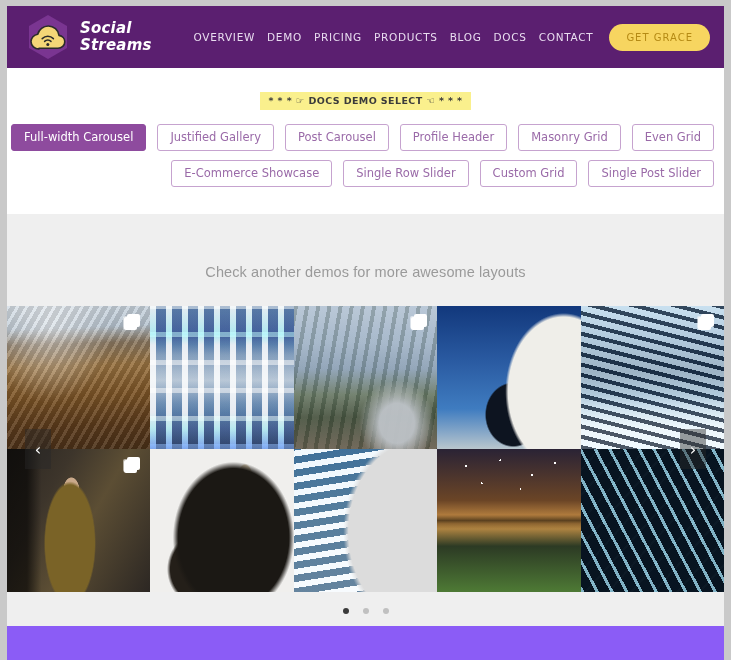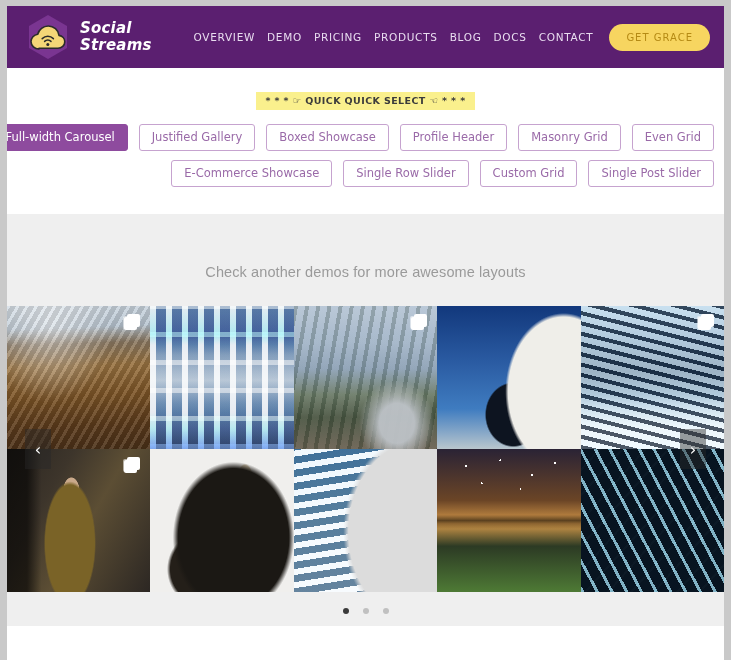--- a/index.html
+++ b/index.html
@@ -5,21 +5,21 @@
   * { box-sizing: border-box; margin: 0; padding: 0; }
   html, body {
     width: 731px; height: 660px;
     font-family: "Liberation Sans", sans-serif;
     background: #c9c9c9;
     overflow: hidden;
   }
   .page {
     position: relative;
     width: 731px; height: 660px;
-    background: #ffffff;
+    background: #8b5cf6;
     border-left: 7px solid #c9c9c9;
     border-right: 7px solid #c9c9c9;
     border-top: 6px solid #c9c9c9;
     overflow: hidden;
   }
 
   
   .site-header {
     height: 62px;
     background: #5b1f70;
@@ -334,26 +334,26 @@
       <a class="nav-link">PRICING</a>
       <a class="nav-link">PRODUCTS</a>
       <a class="nav-link">BLOG</a>
       <a class="nav-link">DOCS</a>
       <a class="nav-link">CONTACT</a>
       <button class="cta-btn">GET GRACE</button>
     </nav>
   </header>
 
   <section class="demo-select">
-    <div class="quick-label">* * * ☞ QUICK QUICK SELECT ☜ * * *</div>
+    <div class="quick-label">* * * ☞ DOCS DEMO SELECT ☜ * * *</div>
     <div class="chip-rows">
       <div class="chip-row">
         <button class="chip active">Full-width Carousel</button>
         <button class="chip">Justified Gallery</button>
-        <button class="chip">Boxed Showcase</button>
+        <button class="chip">Post Carousel</button>
         <button class="chip">Profile Header</button>
         <button class="chip">Masonry Grid</button>
         <button class="chip">Even Grid</button>
       </div>
       <div class="chip-row">
         <button class="chip">E-Commerce Showcase</button>
         <button class="chip">Single Row Slider</button>
         <button class="chip">Custom Grid</button>
         <button class="chip">Single Post Slider</button>
       </div>

